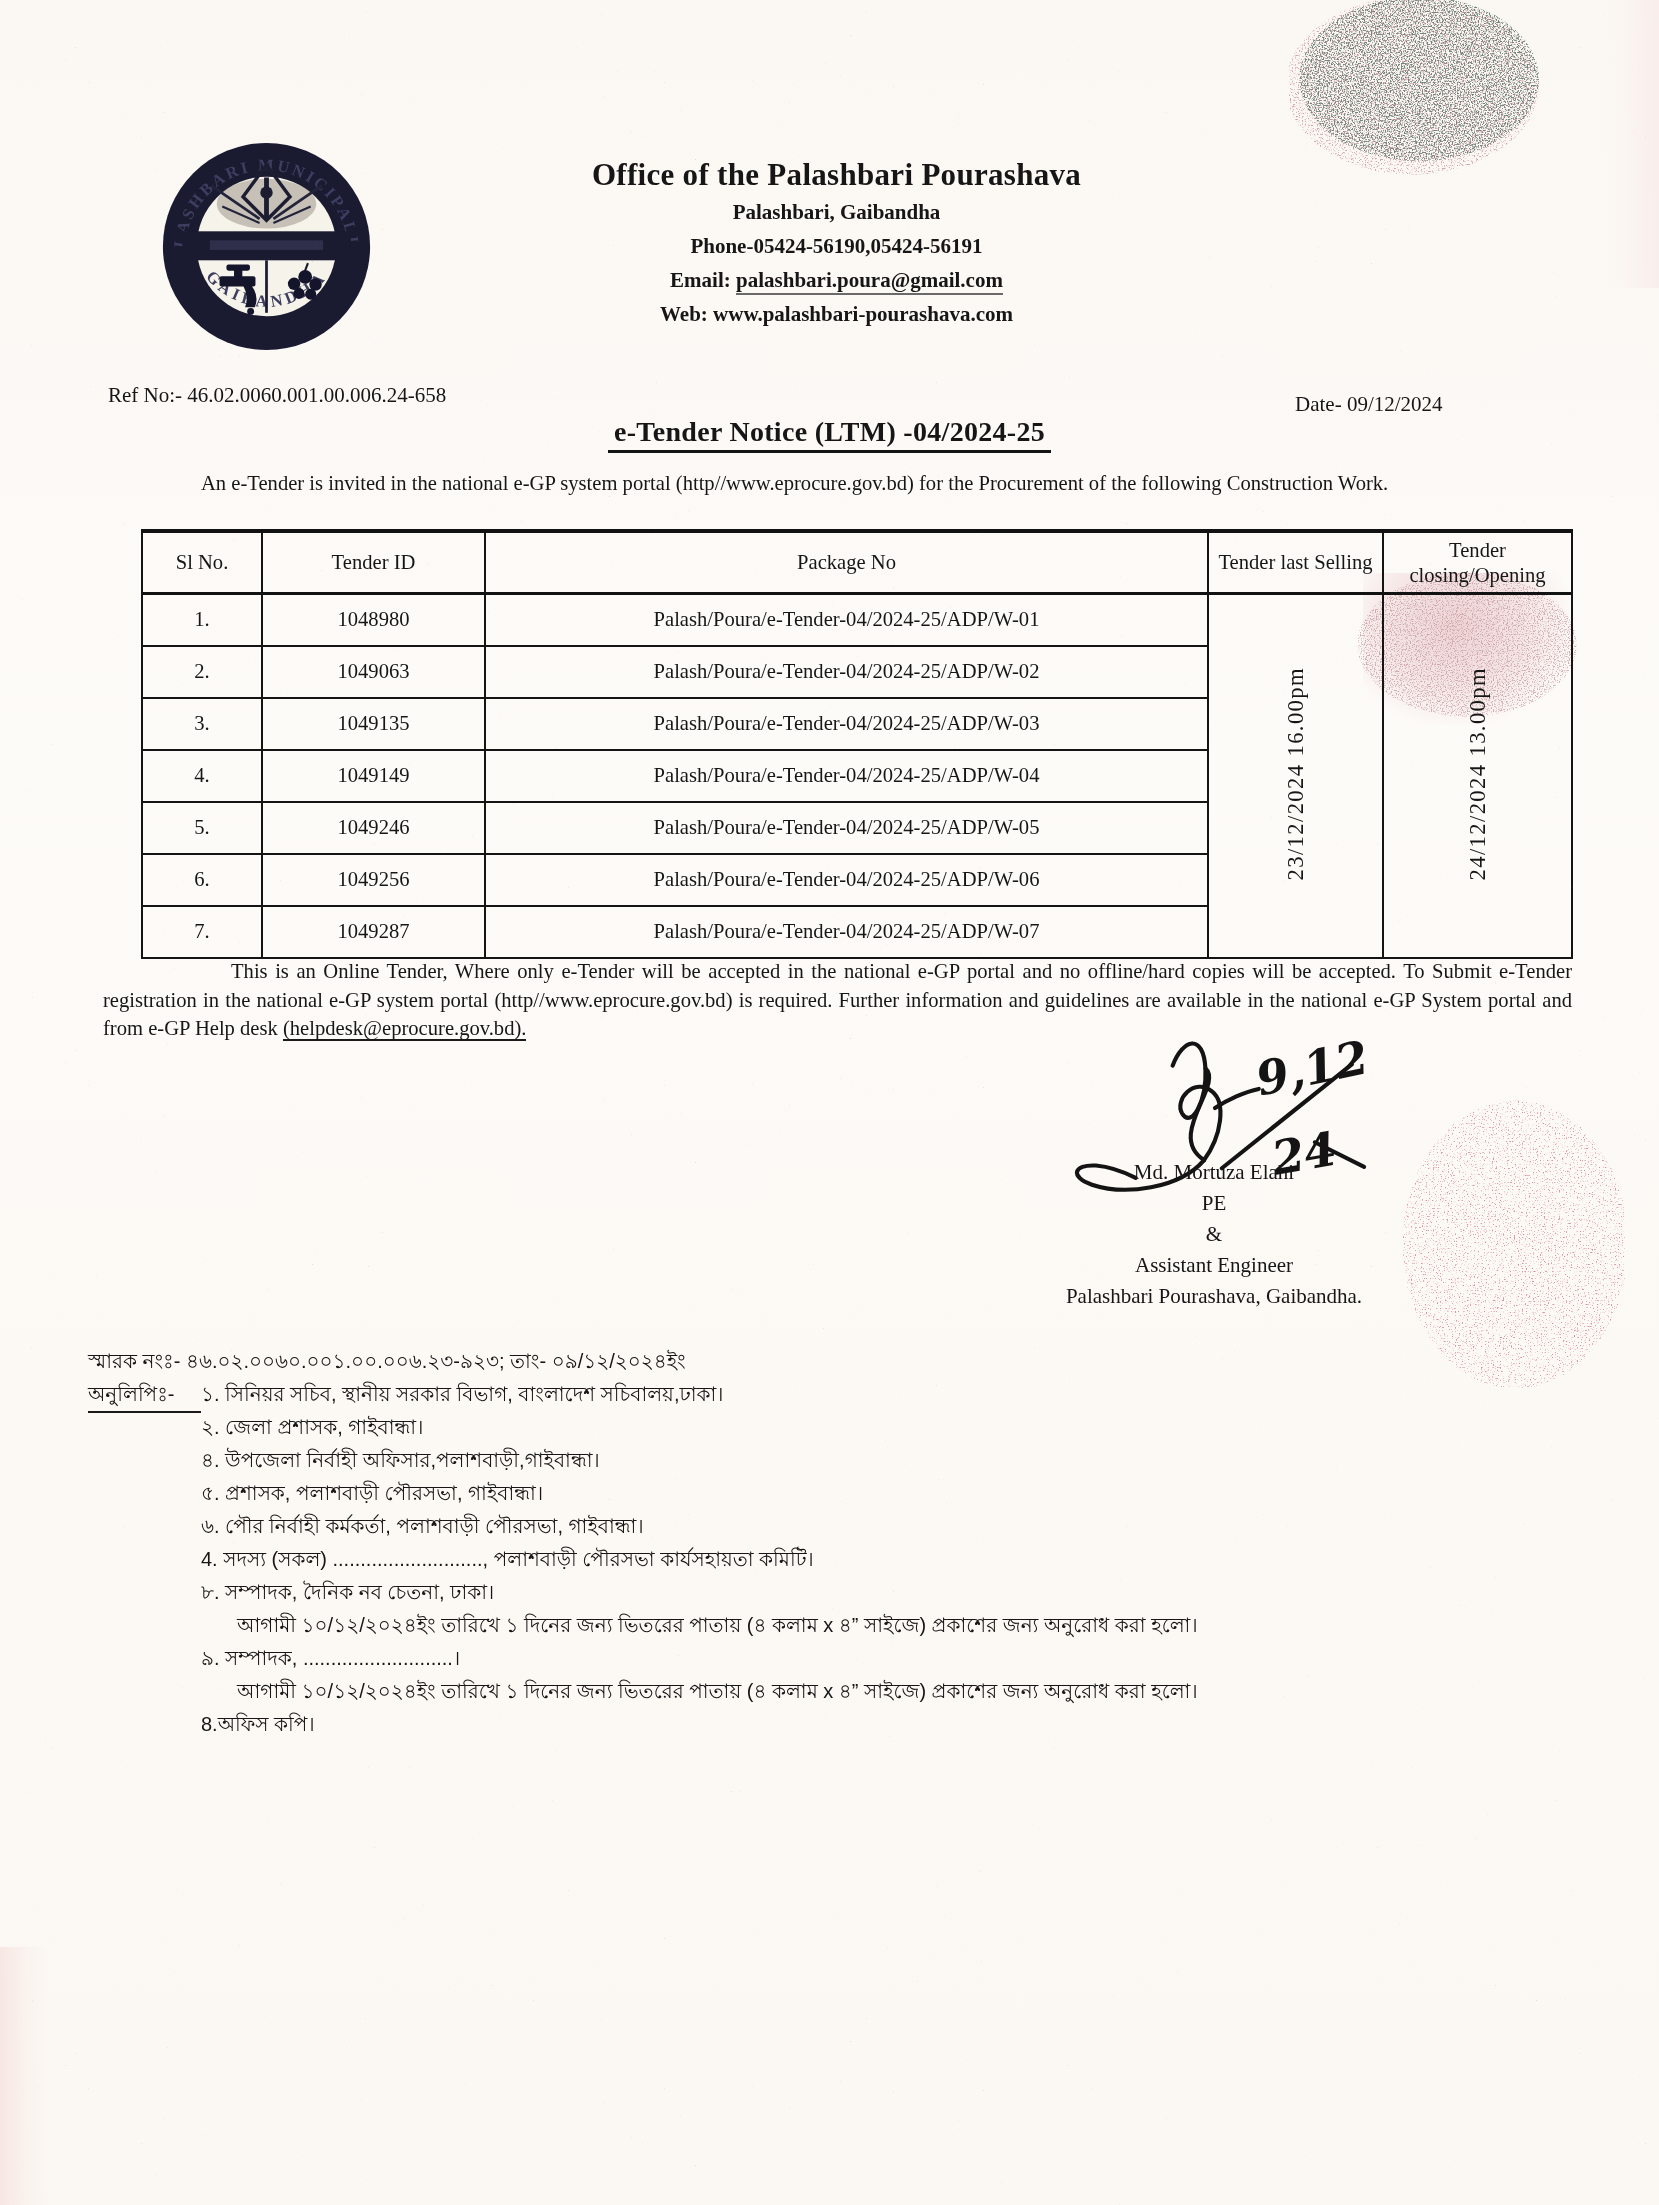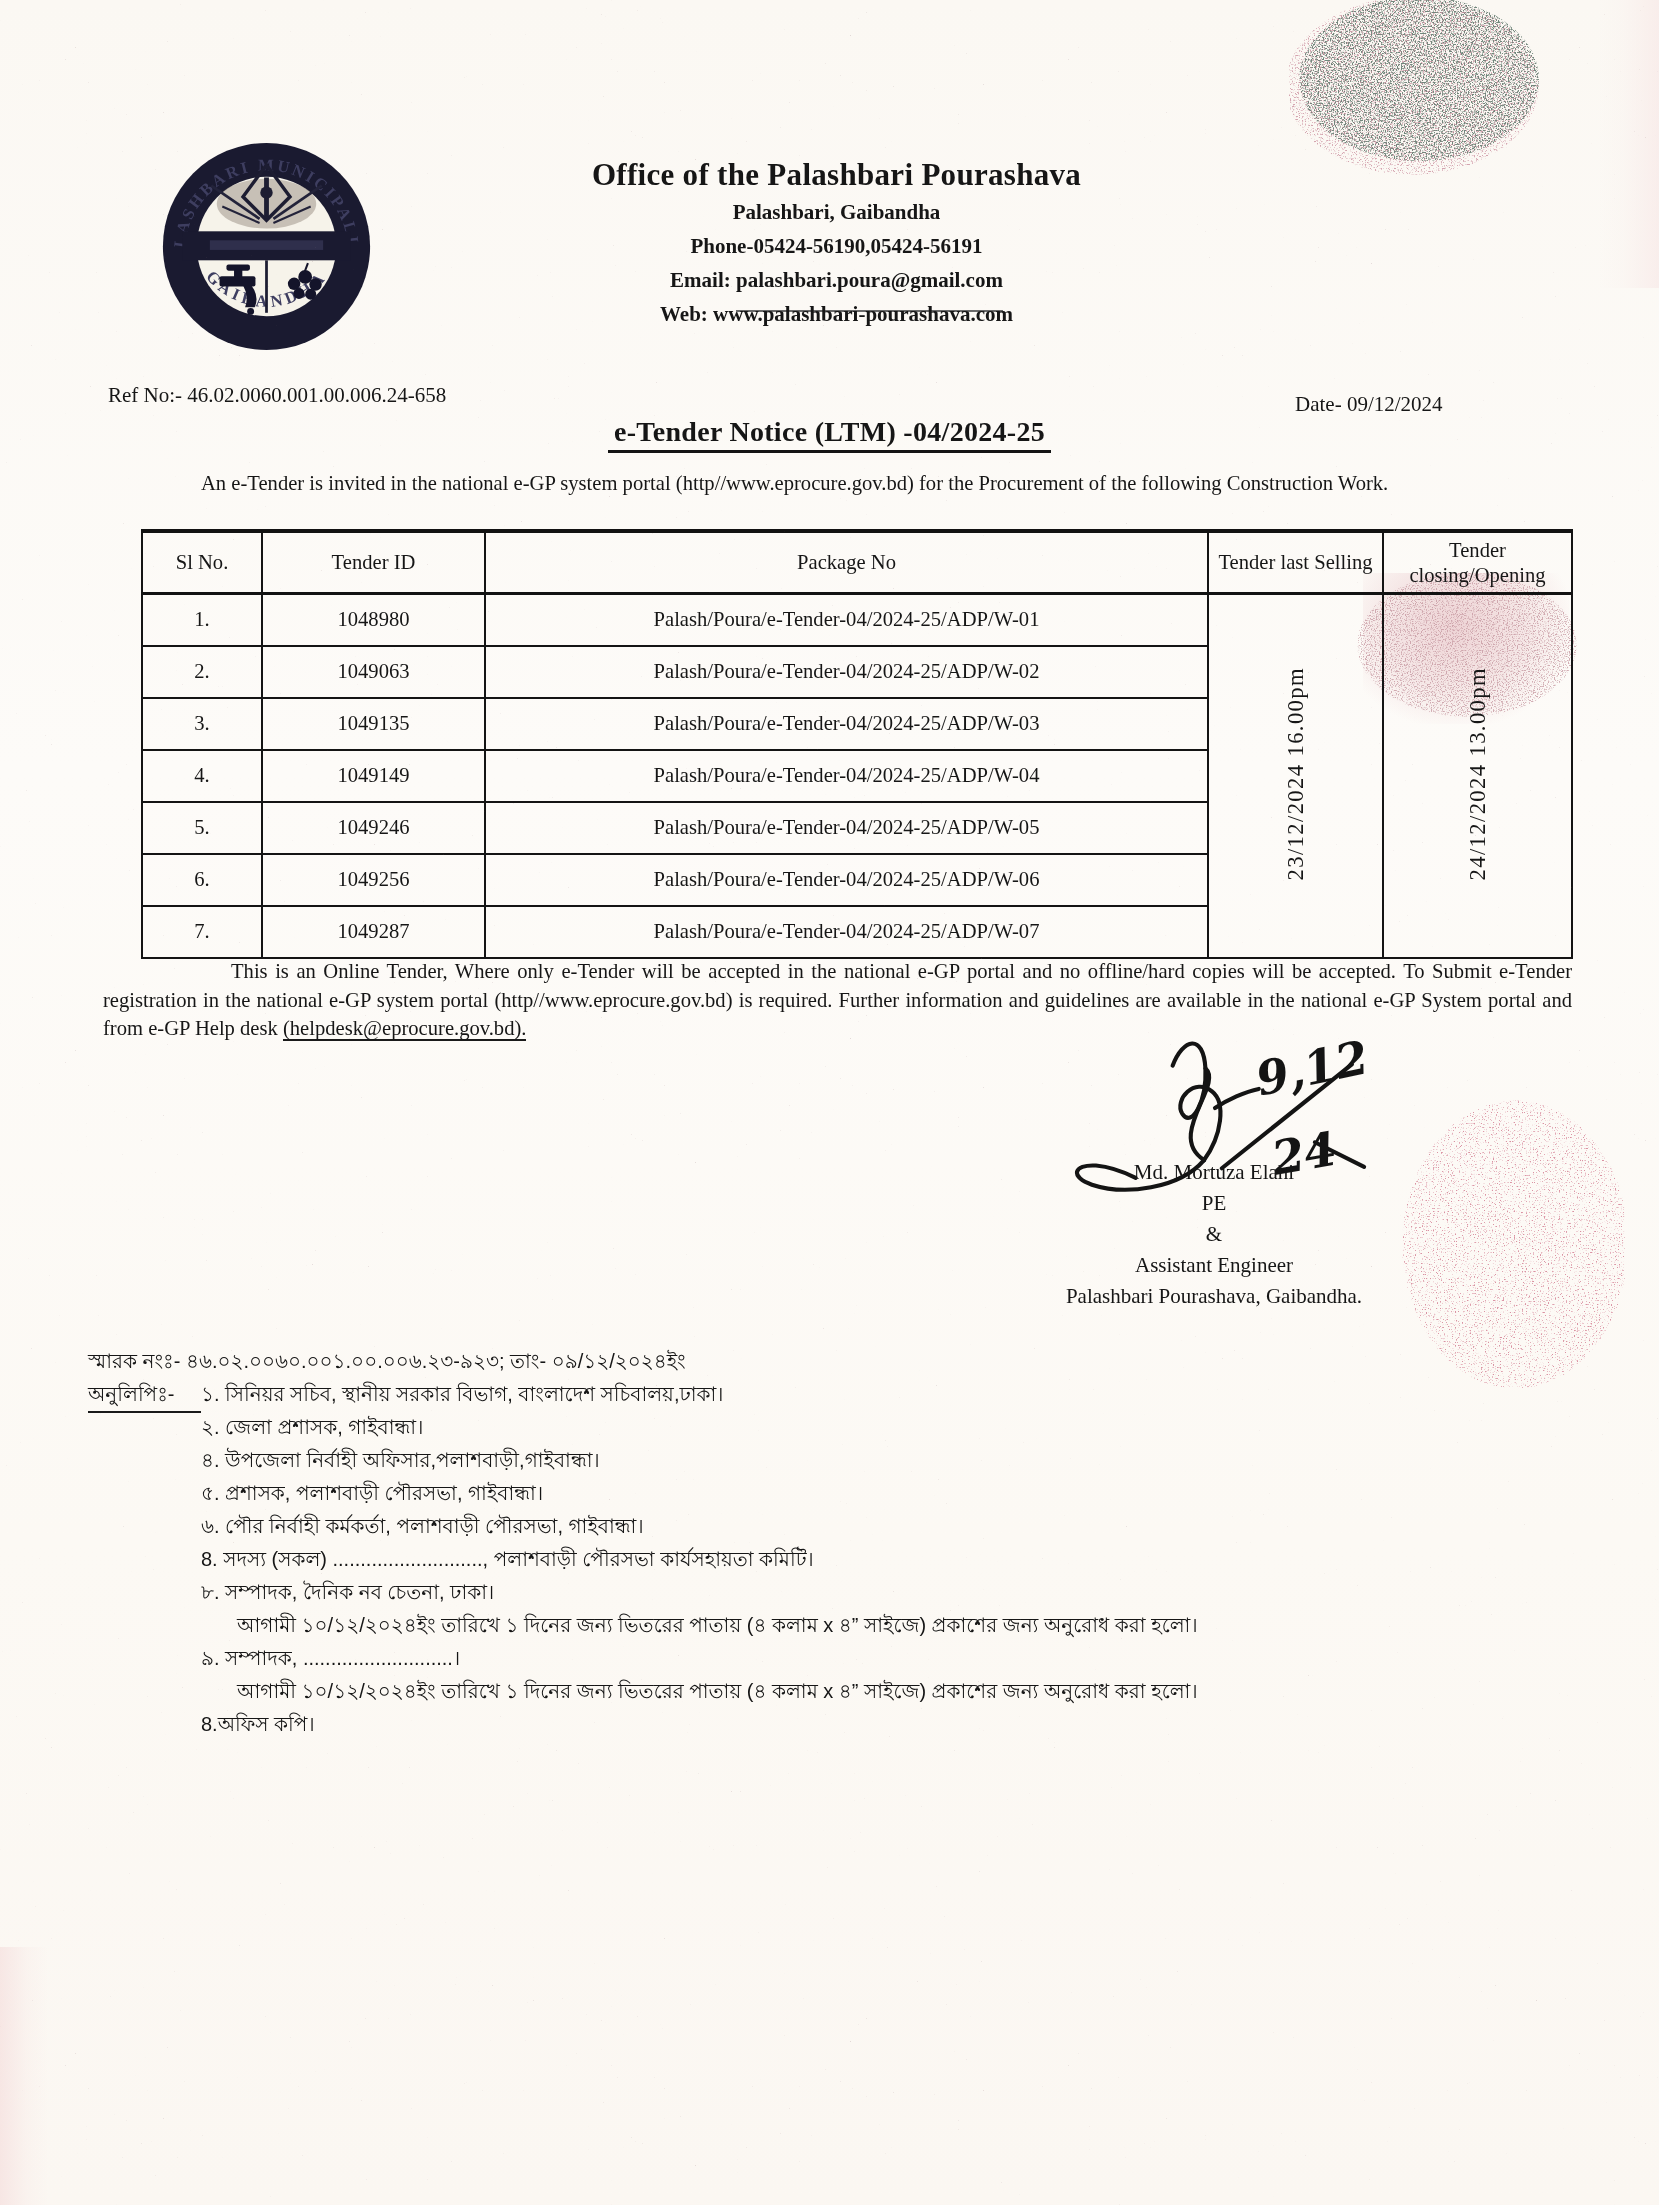--- a/index.html
+++ b/index.html
@@ -7,21 +7,21 @@
     position:relative;width:1659px;height:2205px;overflow:hidden;
     background:linear-gradient(180deg,#fbf8f3 0%,#fdfbf8 35%,#fcf9f4 70%,#fbf7f2 100%);
     font-family:"Liberation Serif","DejaVu Serif",serif;color:#161616;
   }
   .abs{position:absolute;}
   
   .logo{left:156px;top:136px;width:221px;height:221px;}
   .head{left:370px;top:155px;width:933px;text-align:center;}
   .office{font-size:31px;font-weight:600;letter-spacing:0.3px;line-height:40px;}
   .head-sub{font-size:21px;font-weight:bold;line-height:34px;}
-  .u-grey{border-bottom:2.1px solid #6a6a6a;padding-bottom:18px;}
+  .u-grey{border-bottom:2.1px solid #6a6a6a;padding-bottom:1px;}
   
   .refno{left:108px;top:383px;font-size:21px;}
   .date{left:1295px;top:392px;font-size:21px;}
   .title-wrap{left:0;top:416px;width:1659px;text-align:center;}
   .title{font-size:28px;font-weight:bold;border-bottom:3.4px solid #141414;padding:0 5.5px 2.7px 5.5px;letter-spacing:0.3px;}
   .intro{left:110px;top:469px;width:1433px;font-size:20.6px;line-height:28px;text-indent:91px;margin:0;}
   
   table.tender{left:141px;top:529px;width:1430px;border-collapse:collapse;table-layout:fixed;
     border:2.1px solid #141414;border-top:4.1px solid #121212;}
   table.tender th,table.tender td{border:2.1px solid #141414;font-size:20.6px;text-align:center;padding:0;}
@@ -242,21 +242,21 @@
     <div>Palashbari Pourashava, Gaibandha.</div>
   </div>
 
   <div class="abs bengali">
     <div class="b-line">স্মারক নংঃ- ৪৬.০২.০০৬০.০০১.০০.০০৬.২৩-৯২৩; তাং- ০৯/১২/২০২৪ইং</div>
     <div class="b-line"><span class="b-label">অনুলিপিঃ-</span><span>১. সিনিয়র সচিব, স্থানীয় সরকার বিভাগ, বাংলাদেশ সচিবালয়,ঢাকা।</span></div>
     <div class="b-line ind-item">২. জেলা প্রশাসক, গাইবান্ধা।</div>
     <div class="b-line ind-item">৪. উপজেলা নির্বাহী অফিসার,পলাশবাড়ী,গাইবান্ধা।</div>
     <div class="b-line ind-item">৫. প্রশাসক, পলাশবাড়ী পৌরসভা, গাইবান্ধা।</div>
     <div class="b-line ind-item">৬. পৌর নির্বাহী কর্মকর্তা, পলাশবাড়ী পৌরসভা, গাইবান্ধা।</div>
-    <div class="b-line ind-item">8. সদস্য (সকল) ..........................., পলাশবাড়ী পৌরসভা কার্যসহায়তা কমিটি।</div>
+    <div class="b-line ind-item">4. সদস্য (সকল) ..........................., পলাশবাড়ী পৌরসভা কার্যসহায়তা কমিটি।</div>
     <div class="b-line ind-item">৮. সম্পাদক, দৈনিক নব চেতনা, ঢাকা।</div>
     <div class="b-line ind-req">আগামী ১০/১২/২০২৪ইং  তারিখে ১ দিনের জন্য ভিতরের পাতায় (৪ কলাম x ৪” সাইজে) প্রকাশের জন্য অনুরোধ করা হলো।</div>
     <div class="b-line ind-item">৯. সম্পাদক, ...........................।</div>
     <div class="b-line ind-req">আগামী ১০/১২/২০২৪ইং  তারিখে ১ দিনের জন্য ভিতরের পাতায় (৪ কলাম x ৪” সাইজে) প্রকাশের জন্য অনুরোধ করা হলো।</div>
     <div class="b-line ind-item">8.অফিস কপি।</div>
   </div>
 
   <svg class="abs art" style="left:0;top:0" width="1659" height="2205" viewBox="0 0 2420 3216" preserveAspectRatio="none">
     <defs>
       <filter id="spkE" x="0" y="0" width="100%" height="100%">

